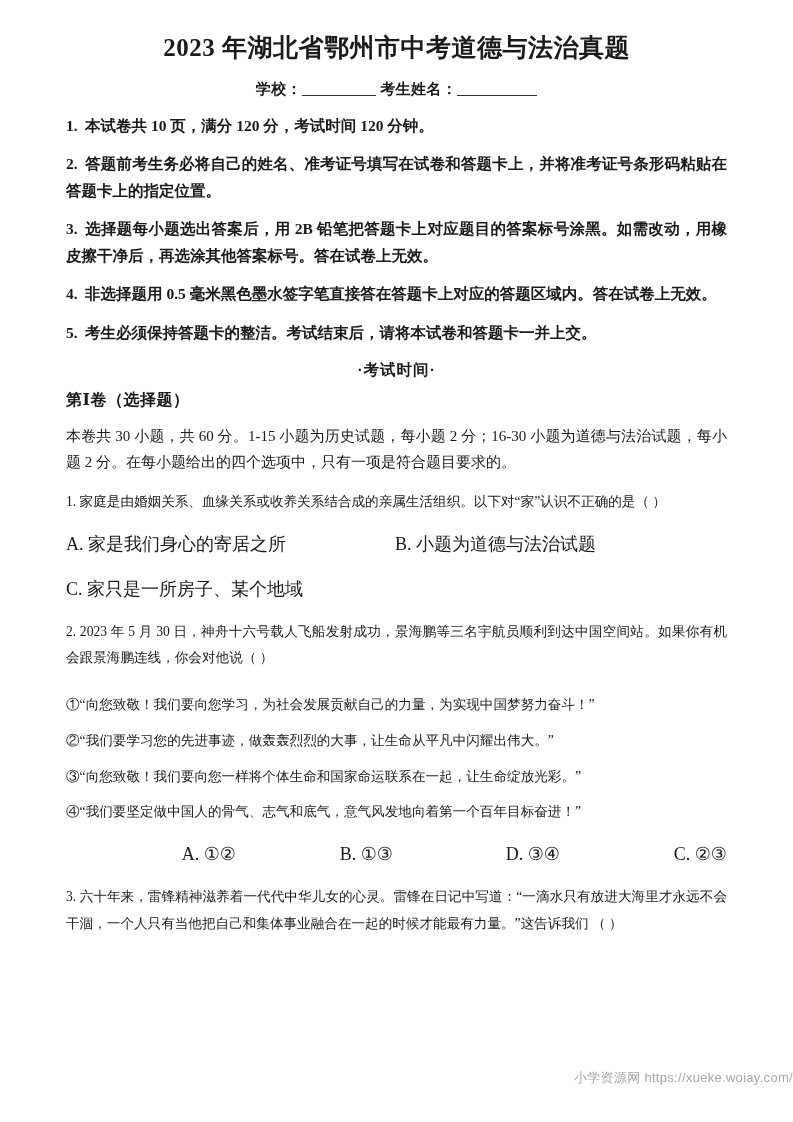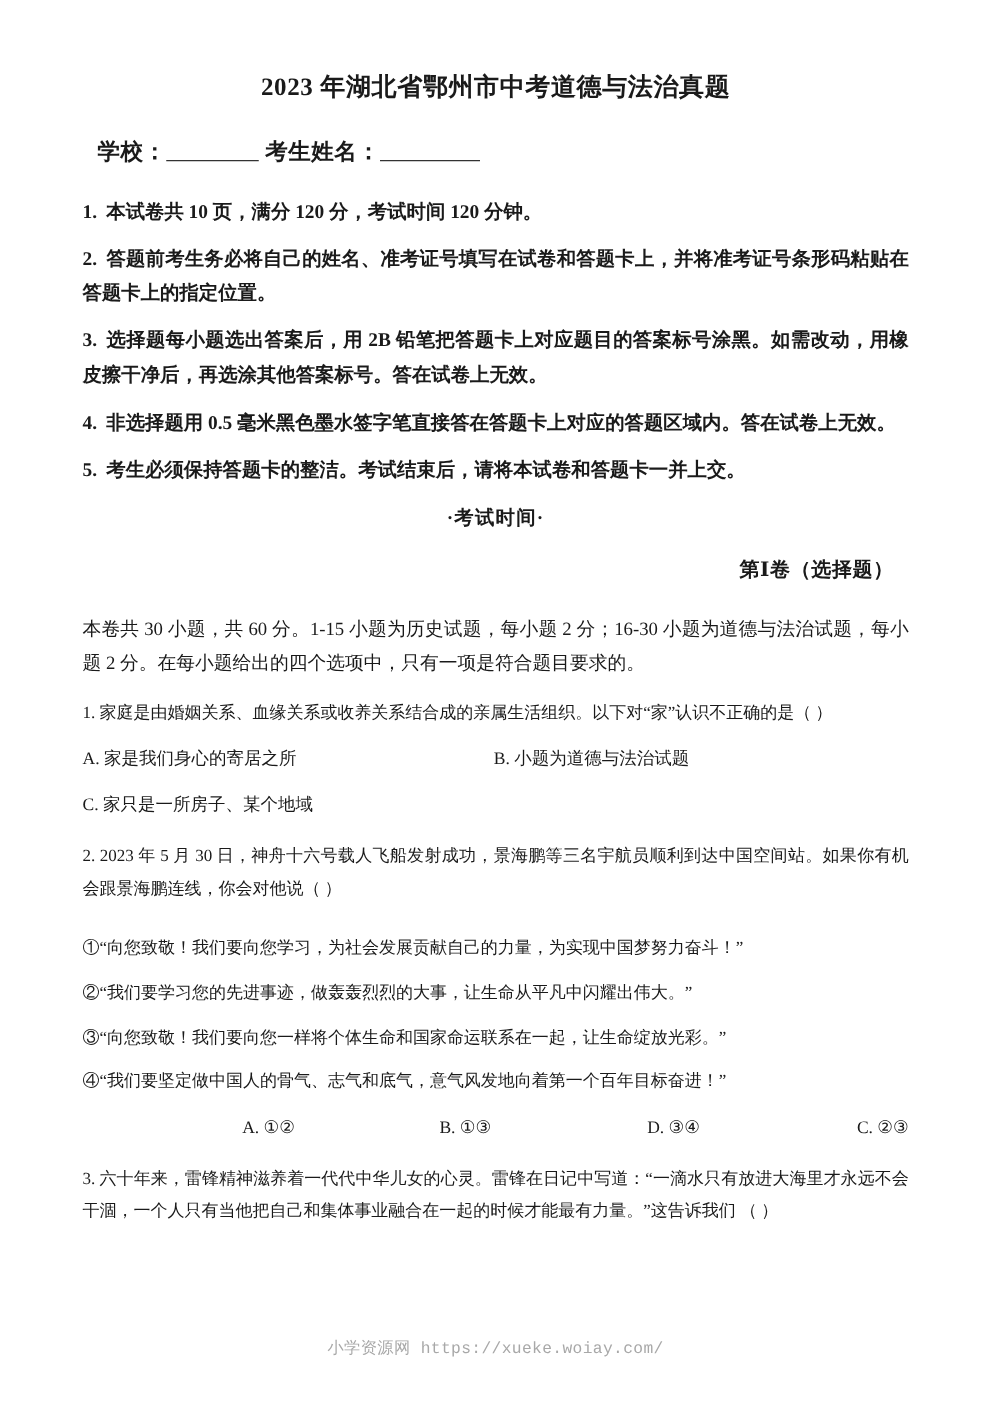--- a/index.html
+++ b/index.html
@@ -20,32 +20,32 @@
     left: 0; top: 0;
     width: 793px;
     height: 1122px;
     box-sizing: border-box;
     padding: 0 66px;
   }
 
   
   .doc-title {
     text-align: center;
-    font-size: 20px;
+    font-size: 25px;
     font-weight: bold;
     letter-spacing: 0.5px;
     margin: 0;
-    padding-top: 57px;
+    padding-top: 31px;
     line-height: 1.35;
   }
   .subline {
-    text-align: left;
-    font-size: 18px;
-    font-weight: bold;
-    margin: 12px;
+    text-align: center;
+    font-size: 15px;
+    font-weight: bold;
+    margin: 2px;
     padding-top: 13px;
     letter-spacing: 0.4px;
   }
   .ul-blank {
     display: inline-block;
     border-bottom: 1.4px solid #333;
     height: 0.95em;
     vertical-align: -2px;
   }
   .ul-a { width: 74px; }
@@ -76,24 +76,24 @@
   
   .blessing {
     text-align: center;
     font-size: 15.5px;
     font-weight: bold;
     margin: 0;
     padding-top: 14px;
     letter-spacing: 1px;
   }
   .volume {
-    text-align: right;
+    text-align: left;
     font-size: 16px;
     font-weight: bold;
-    margin: 12px;
+    margin: 0;
     padding-top: 9px;
     letter-spacing: 0.5px;
   }
   .instruction {
     font-size: 15px;
     font-weight: normal;
     margin: 0;
     padding-top: 12px;
     line-height: 1.78;
     text-align: justify;
@@ -120,41 +120,41 @@
   .opt-grid4 {
     display: grid;
     grid-template-columns: 170px 157px 167px 1fr;
     padding-top: 12px;
     text-align: right;
   }
   .opt-list {
     padding-top: 10px;
   }
   .opt {
-    font-size: 14px;
+    font-size: 18px;
     line-height: 1.9;
     margin: 0;
   }
   .opt-block {
     font-size: 13.6px;
     line-height: 1.9;
     margin: 0;
     padding-top: 10px;
   }
 
   
   .watermark {
     position: absolute;
     left: 0;
     right: 0;
     top: 1069px;
-    text-align: center;
+    text-align: right;
     font-size: 13px;
     color: #a8a8a8;
-    font-family: Liberation Mono, monospace;
+    font-family: Liberation Sans, sans-serif;
     letter-spacing: 0.3px;
     white-space: nowrap;
   }
 </style>
 </head>
 <body>
 
 <div class="page">
 
   <h1 class="doc-title">2023 年湖北省鄂州市中考道德与法治真题</h1>

